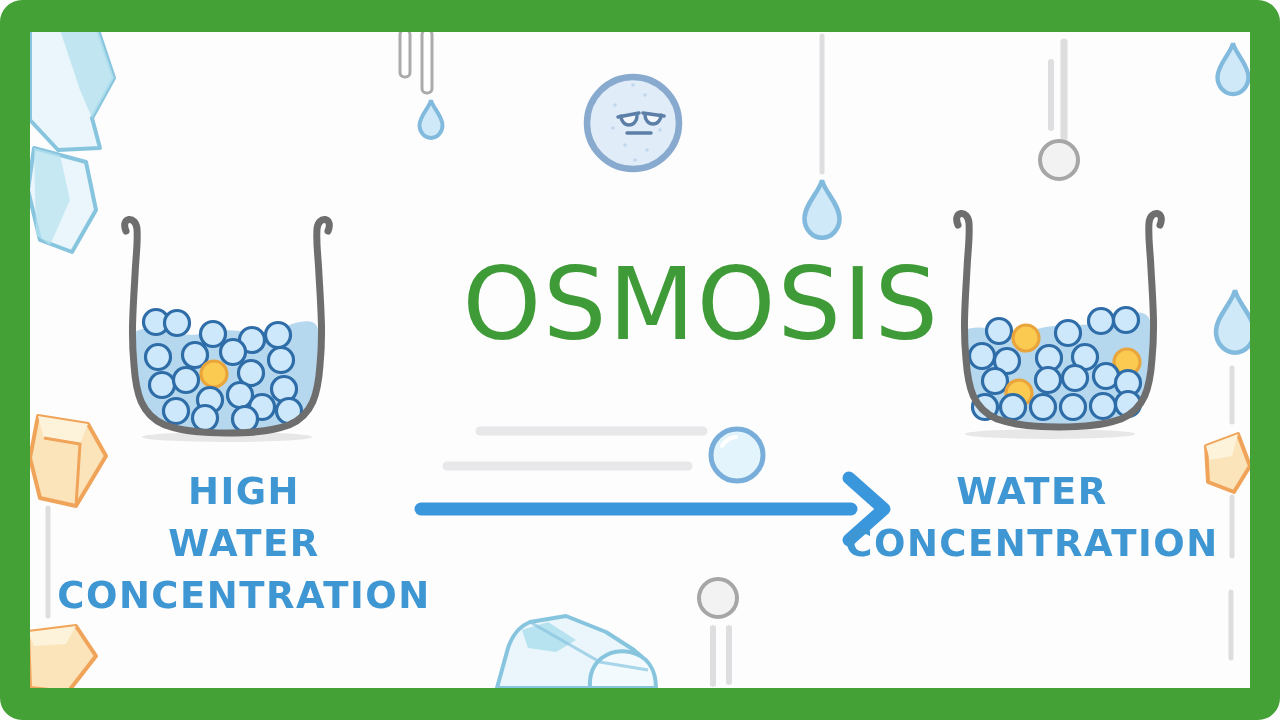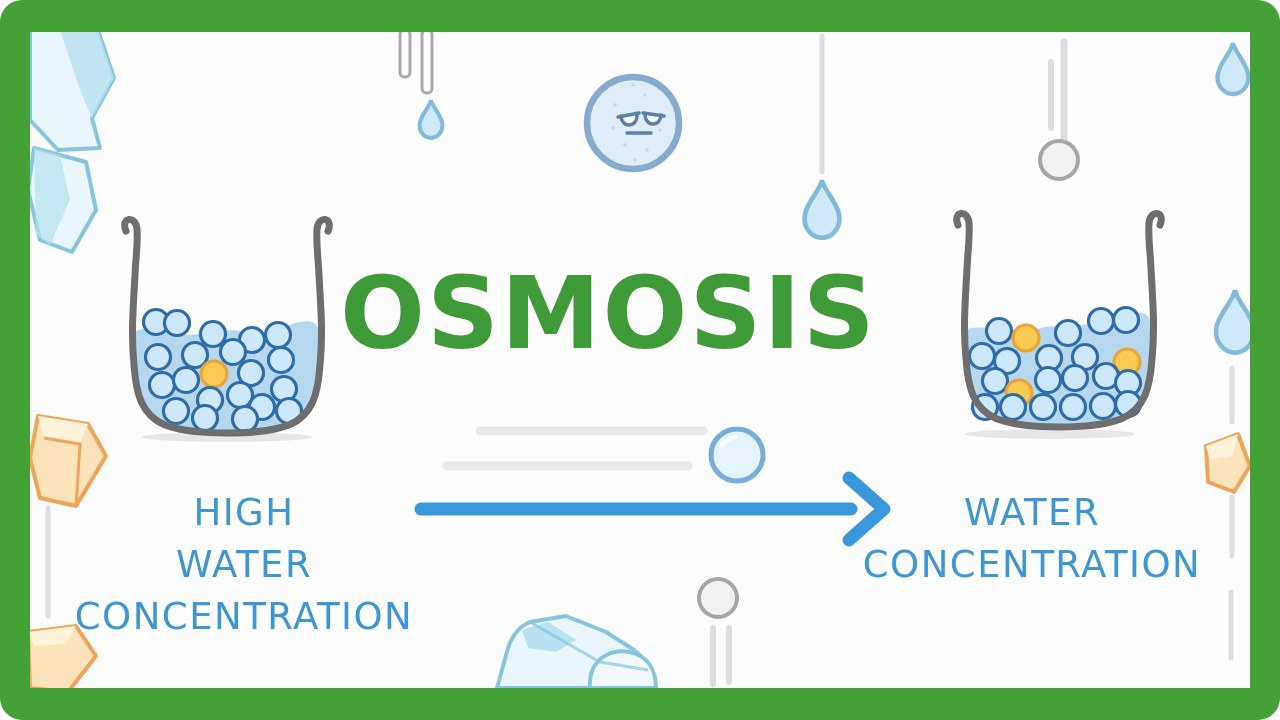--- a/index.html
+++ b/index.html
@@ -1,24 +1,24 @@
 <!DOCTYPE html>
 <html style="--frame-green: #43a135; --title-green: #3f9b37; --label-blue: #3e96d2; --arrow-blue: #3b97dc; --beaker-grey: #6e6e6e; --water-fill: #b5d8ef; --water-molecule-fill: #cde8fa; --water-molecule-stroke: #2e6da8; --solute-fill: #fbca51; --solute-stroke: #e9a43c; --droplet-fill: #cfe9f8; --droplet-stroke: #82bade; --ice-fill: #eaf6fb; --ice-stroke: #87c5df; --ice-facet: #b7e2f0; --crystal-fill: #fbe3ba; --crystal-facet: #fdf2da; --crystal-stroke: #f0a459; --grey-particle-fill: #f2f2f2; --grey-particle-stroke: #a6a6a6; --line-grey: #dedee0; --speed-line-grey: #e8e8ea; --char-fill: #e0ecf8; --char-stroke: #89aacf; --char-feature: #5c7fa8;"><head>
 <meta charset="utf-8">
 <style>
   html,body{margin:0;padding:0;background:#222;}
   #stage{position:relative;width:1280px;height:720px;background:#fdfdfd;overflow:hidden;
          font-family:"DejaVu Sans","Liberation Sans",sans-serif;}
   #frame-border{position:absolute;inset:0;border-style:solid;border-color:var(--frame-green);
                 border-width:32px 30px;border-radius:22px;z-index:50;pointer-events:none;}
   #main-art{position:absolute;left:0;top:0;z-index:10;}
-  #page-title{position:absolute;left:340px;top:246px;width:600px;text-align:left;
-              font-size:100px;font-weight:700;letter-spacing:2px;color:var(--title-green);z-index:20;margin-top:9px;}
-  .conc-label{position:absolute;top:487px;z-index:20;text-align:center;
-              font-size:37px;line-height:52px;font-weight:400;letter-spacing:1.5px;
+  #page-title{position:absolute;left:340px;top:246px;width:600px;text-align:right;
+              font-size:100px;font-weight:400;letter-spacing:2px;color:var(--title-green);z-index:20;}
+  .conc-label{position:absolute;top:466px;z-index:20;text-align:center;
+              font-size:37px;line-height:52px;font-weight:700;letter-spacing:1.5px;
               color:var(--label-blue);}
   #label-left{left:38px;width:412px;}
   #label-right{left:828px;width:408px;}
   .conc-label span{display:block;}
   .watermol{fill:var(--water-molecule-fill);stroke:var(--water-molecule-stroke);stroke-width:3.2px;}
   .solute{fill:var(--solute-fill);stroke:var(--solute-stroke);stroke-width:3.2px;}
 </style>
 </head>
 <body>
 

